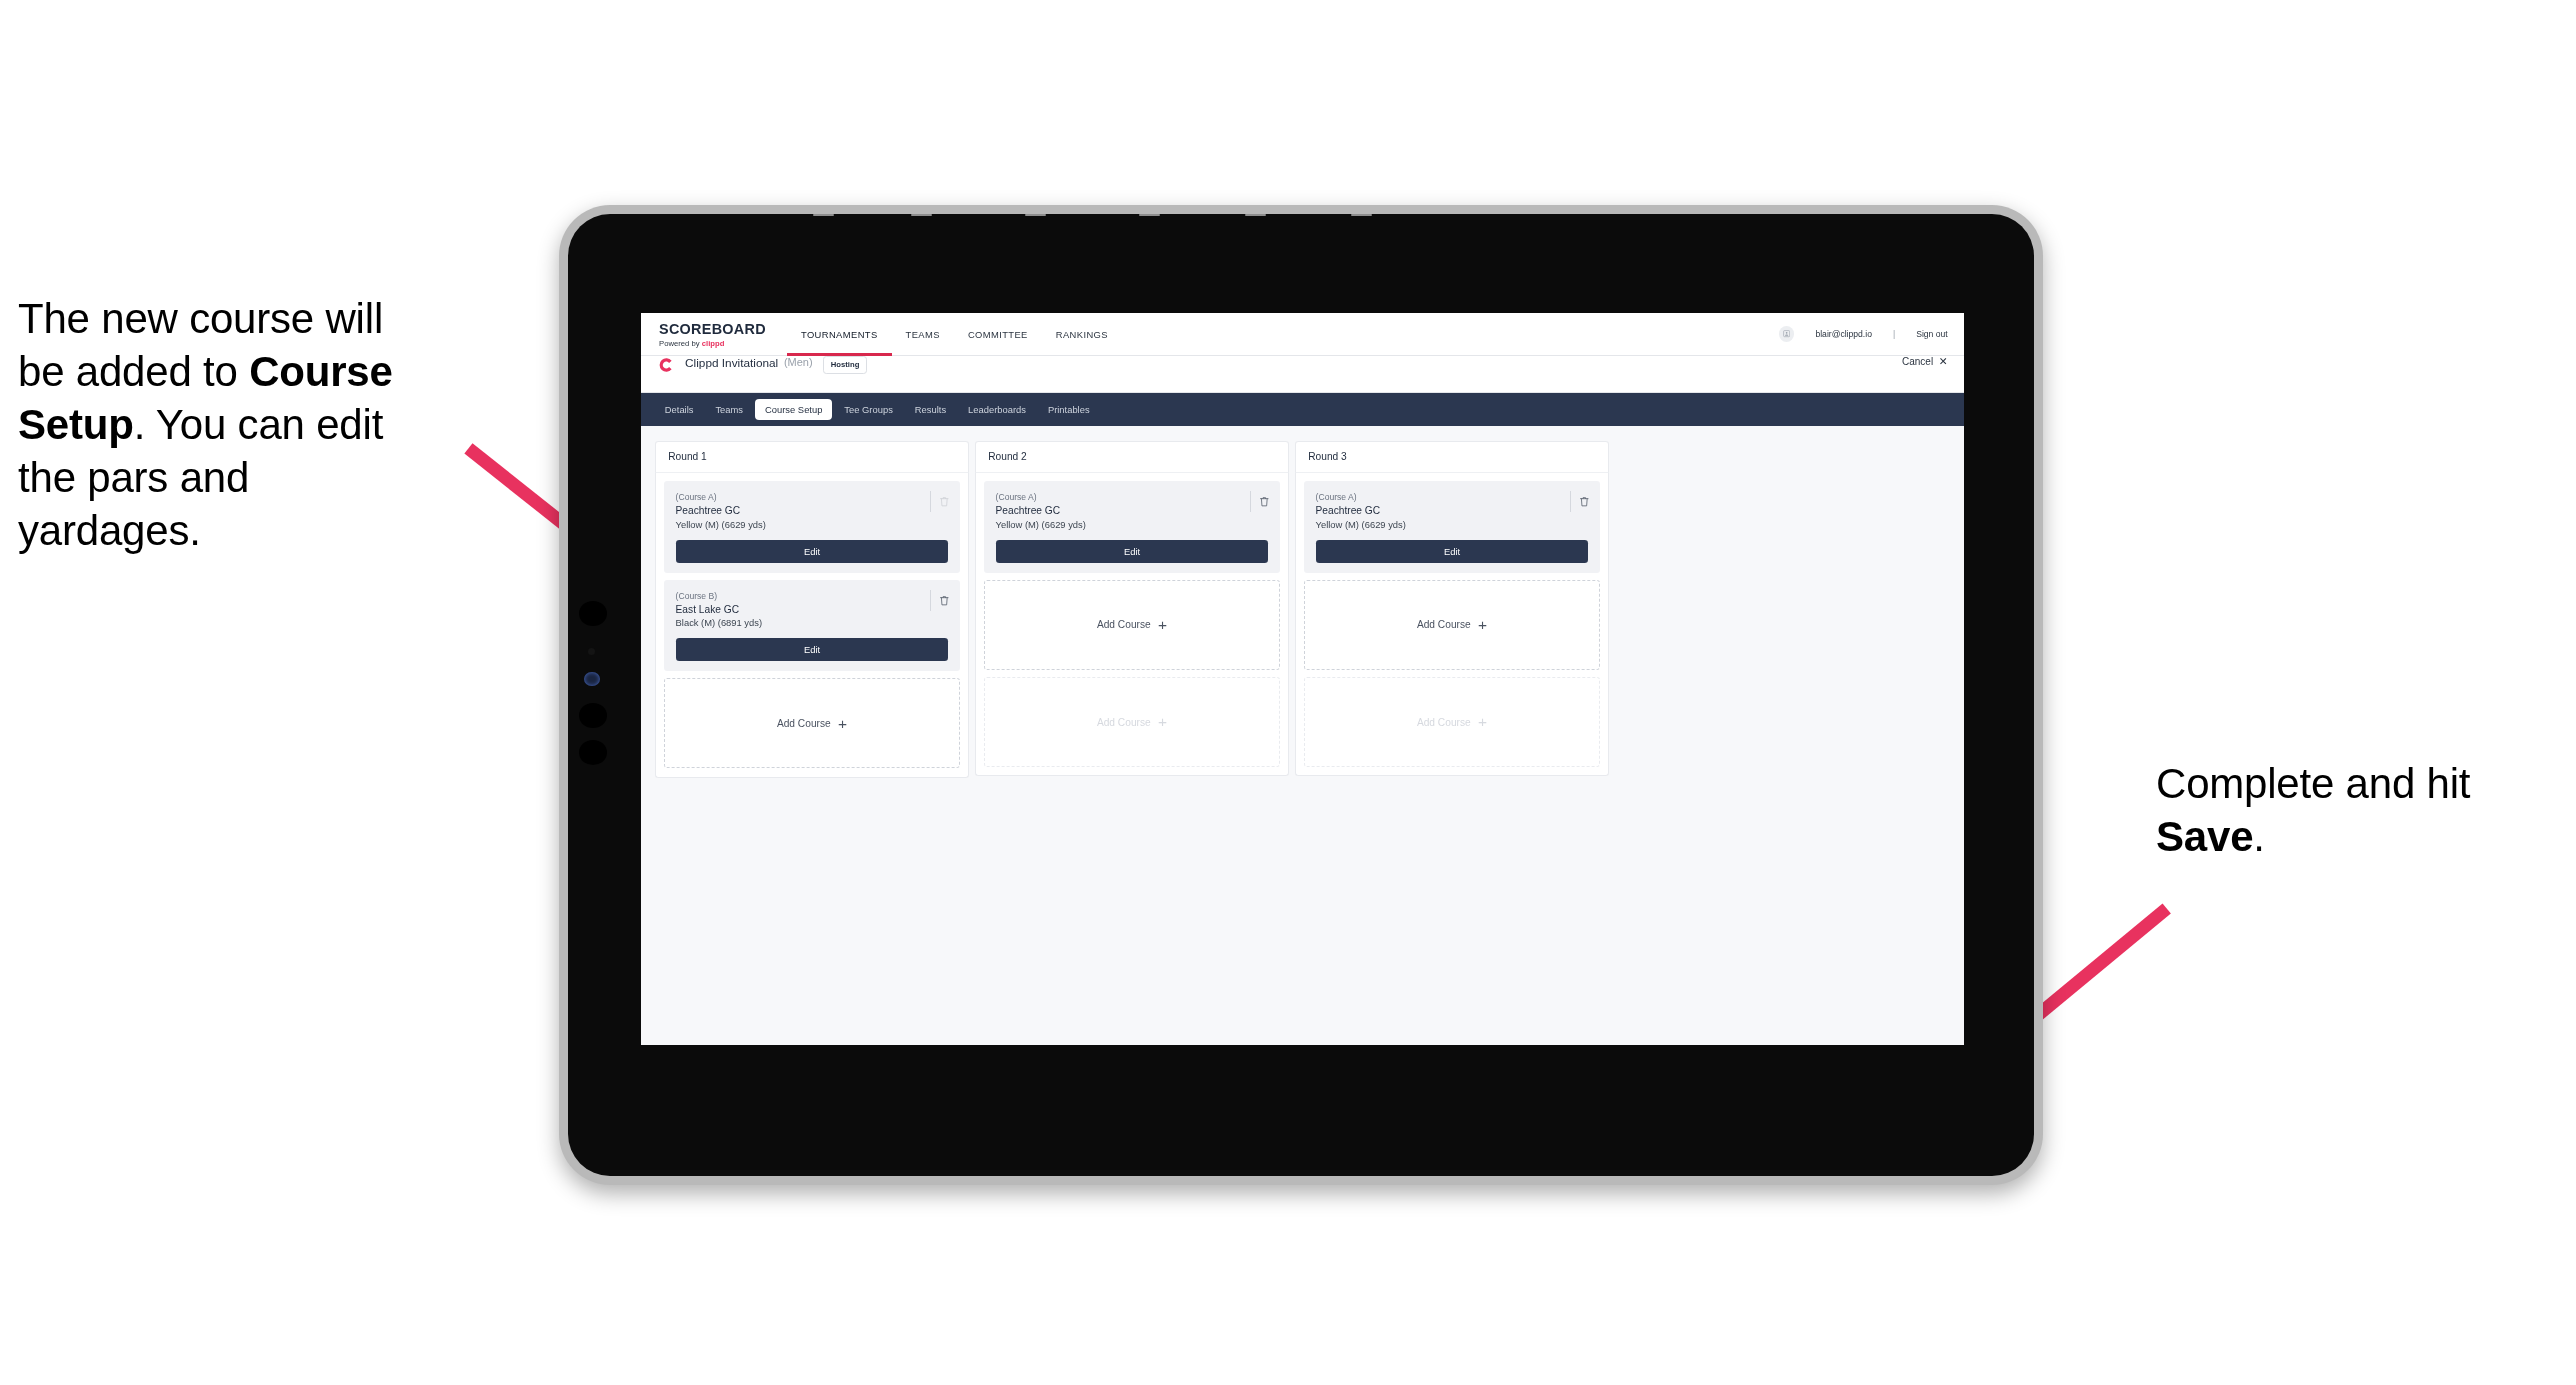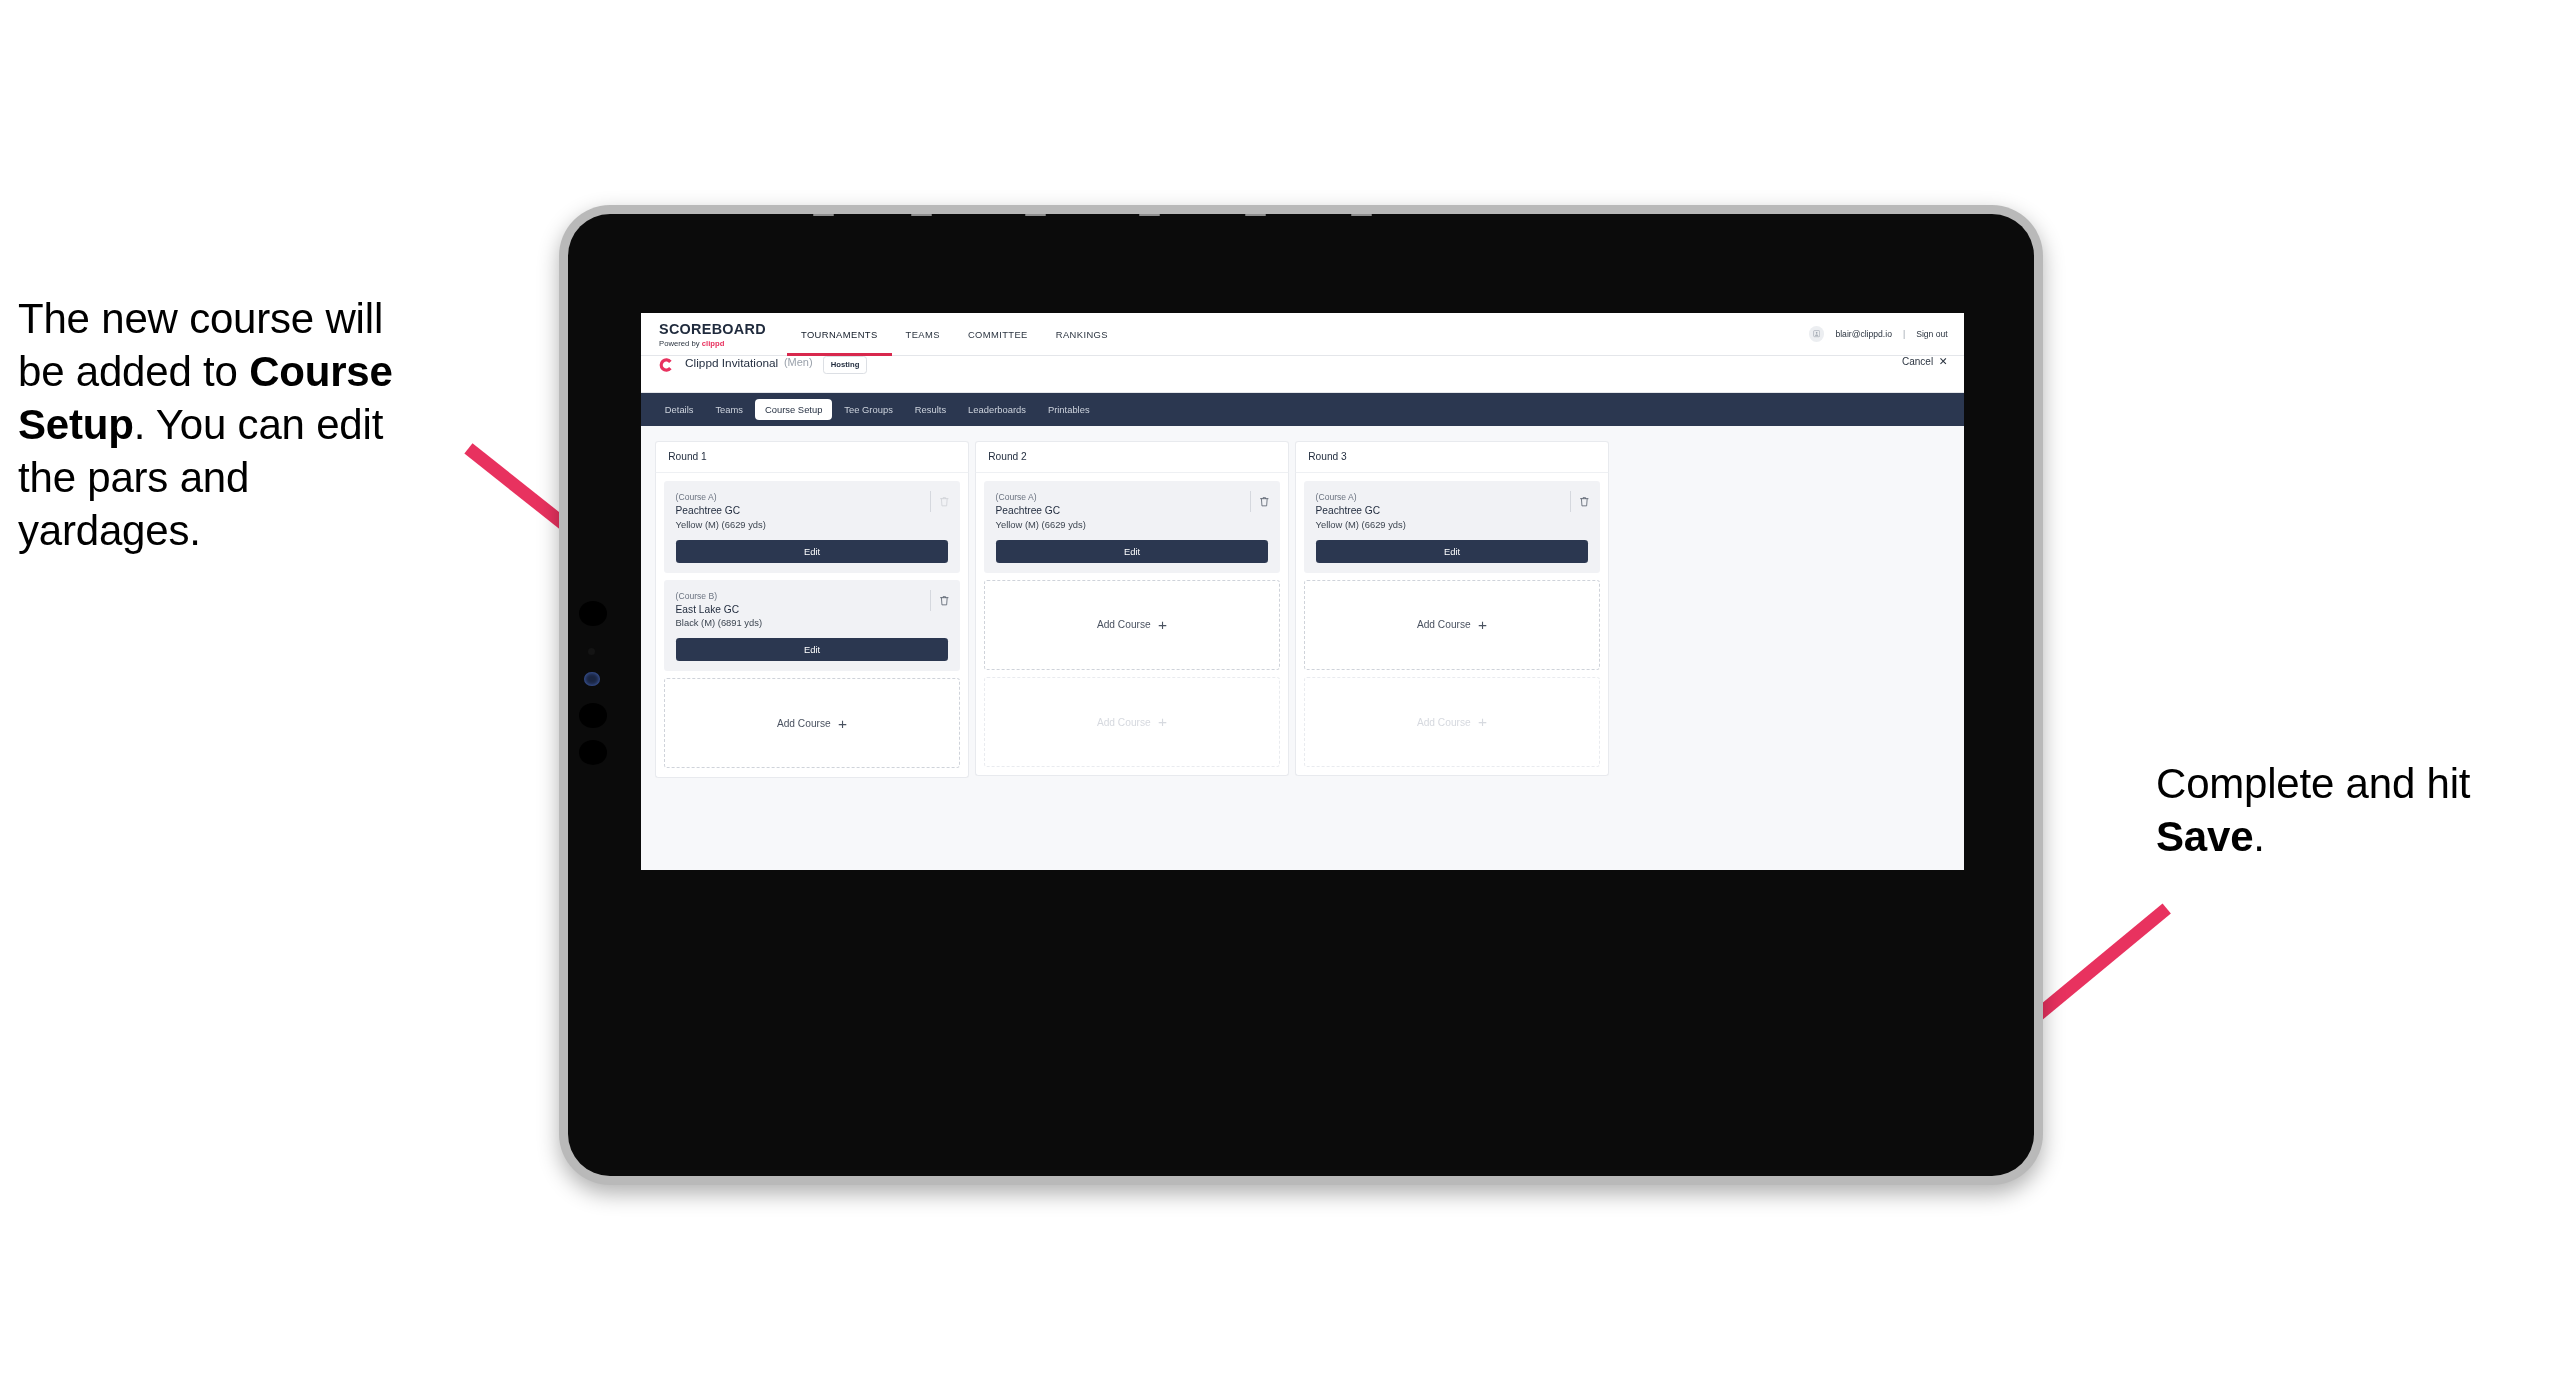--- a/index.html
+++ b/index.html
@@ -43,21 +43,21 @@
   #sensor-dot{left:19.6px;top:434px;width:7.3px;height:7.3px;background:#141414;}
   #sensor-led{left:16.3px;top:458px;width:15.5px;height:14px;background:#1a2540;box-shadow:inset 0 0 4.1px #4a6bc0;}
   #sensor-cam-mid{left:11.4px;top:489px;width:28px;height:24.5px;}
   #sensor-cam-bot{left:11.4px;top:526px;width:28px;height:24.5px;}
   
   #top-dashes{position:absolute;left:245px;top:0px;width:652px;height:3.3px;}
   #top-dashes span{position:absolute;top:0;height:2.4px;width:21px;background:#8e8e8e;border-radius:1.6px;}
 
   
   #app{
-    position:absolute;left:73px;top:99px;width:1323px;height:557px;
+    position:absolute;left:73px;top:99px;width:1323px;height:732px;
     background:#f7f8fa;overflow:hidden;
     font-family:"Liberation Sans", sans-serif;
   }
 
   
   #topbar{
     height:42px;background:#ffffff;border-bottom:0.8px solid #e4e6ea;
     display:flex;align-items:stretch;position:relative;
   }
   #brand{display:flex;flex-direction:column;justify-content:center;padding:0 13px 0 18px;}
@@ -66,21 +66,21 @@
   #brand-sub{font-size:7.7px;color:#2b3440;margin-top:1.6px;}
   #brand-sub i{font-style:normal;color:#e8325f;font-weight:700;}
   .topnav-item{
     display:flex;align-items:center;padding:0 14px;font-size:9.4px;letter-spacing:0.4px;
     color:#2b3440;cursor:pointer;position:relative;
   }
   .topnav-item.active{color:#111a27;font-weight:400;}
   .topnav-item.active::after{
     content:"";position:absolute;left:0;right:0;bottom:-0.8px;height:2.4px;background:#d8284d;
   }
-  #topbar-right{margin-left:auto;display:flex;align-items:center;padding-right:16.3px;gap:11px;}
+  #topbar-right{margin-left:auto;display:flex;align-items:center;padding-right:16.3px;gap:21px;}
   #avatar-chip{
     width:15.5px;height:15.5px;border-radius:50%;background:#eceef1;
     display:flex;align-items:center;justify-content:center;color:#9aa1ab;font-size:7.3px;
   }
   #user-email{font-size:8.6px;color:#2b3440;}
   .sep{font-size:8.6px;color:#9aa1ab;}
   #signout{font-size:8.6px;color:#2b3440;cursor:pointer;}
 
   
   #tourbar{

